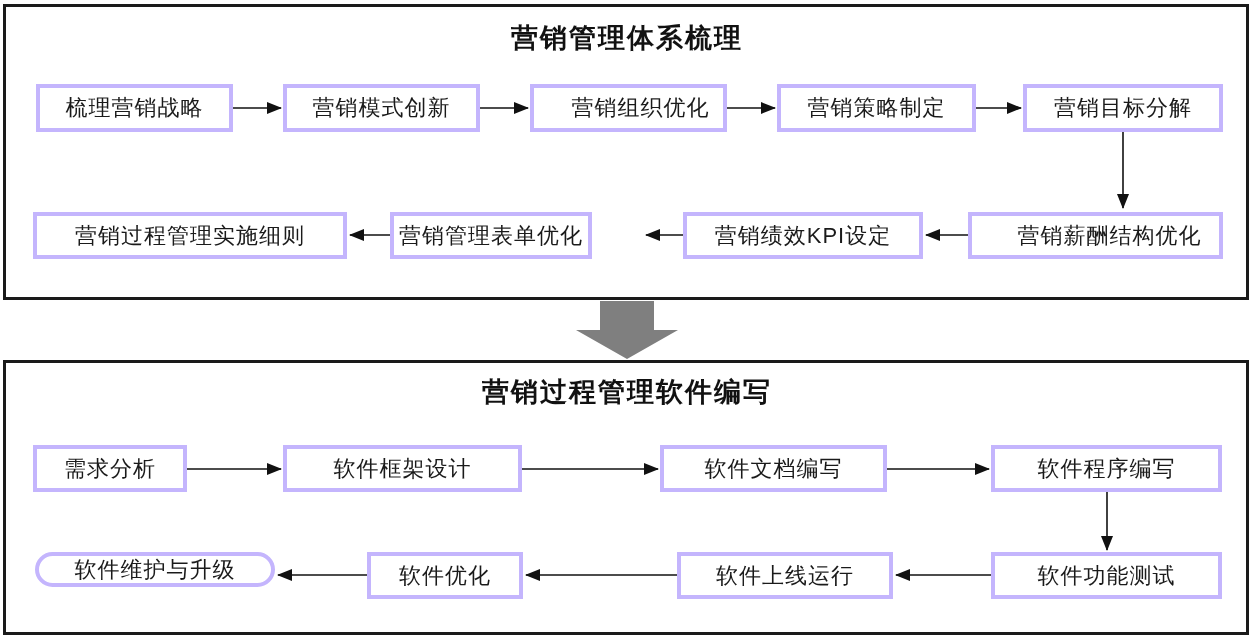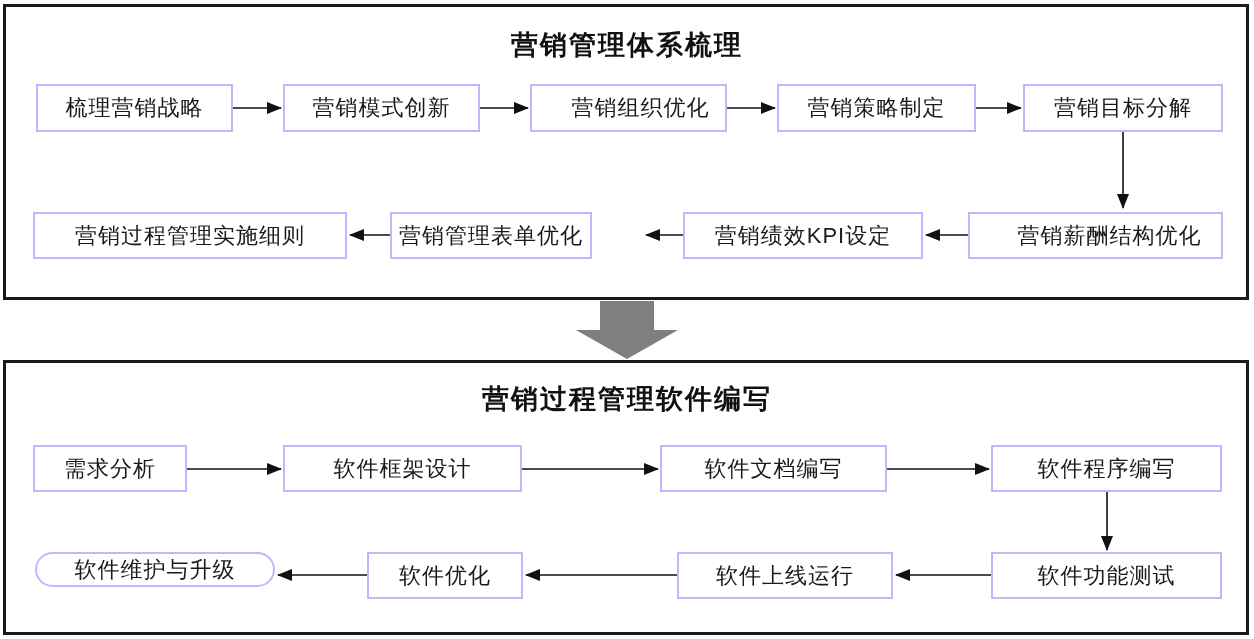--- a/index.html
+++ b/index.html
@@ -19,25 +19,24 @@
   }
   .panel-title{
     position:absolute;
     width:100%;
     text-align:center;
     font-size:27px;
     font-weight:bold;
     color:#111111;
     letter-spacing:2px;
     z-index:3;
-    margin-top:7px;
   }
   .node{
     position:absolute;
-    border:2px solid #c4b5fd;
+    border:4px solid #c4b5fd;
     background:#ffffff;
     box-sizing:border-box;
     display:flex;
     align-items:center;
     justify-content:center;
     font-size:22px;
     color:#1a1a1a;
     letter-spacing:1px;
     white-space:nowrap;
     z-index:2;

